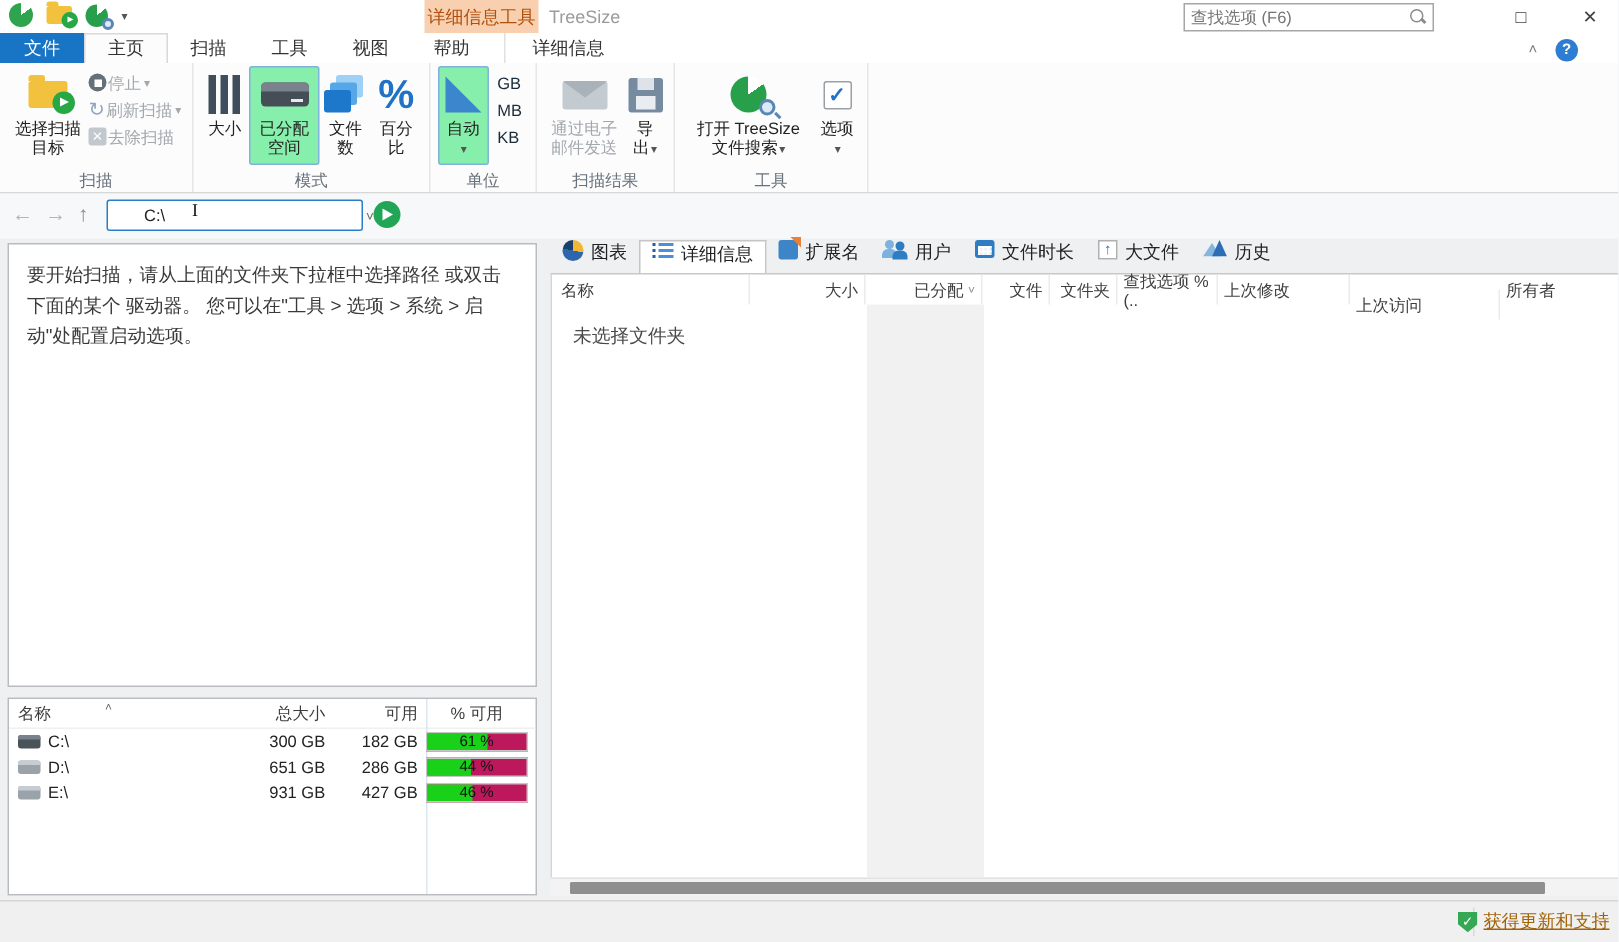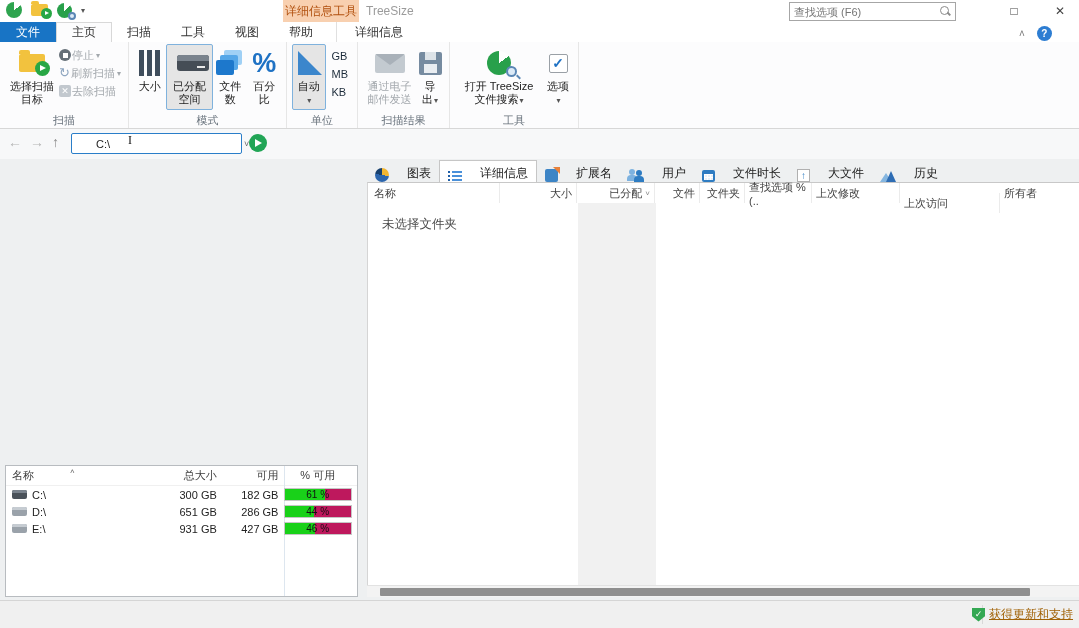--- a/index.html
+++ b/index.html
@@ -37,21 +37,21 @@
 .ribbon-corner{position:absolute;top:26px;right:0;width:60px;display:flex;gap:12px;align-items:center;}
 .collapse-g{color:#777;font-size:10px;}
 .help-circle{width:15px;height:15px;border-radius:50%;background:#2d7dd2;color:#fff;font-size:10px;font-weight:bold;display:flex;align-items:center;justify-content:center;}
 
 
 .ribbon{position:absolute;top:42px;left:0;width:100%;height:87px;background:#fcfcfd;border-bottom:1px solid #d7d7d7;display:flex;}
 .rgroup{position:relative;border-right:1px solid #e6e6e6;padding:2px 5px 14px;display:flex;align-items:flex-start;}
 .rgroup-label{position:absolute;bottom:0;left:0;right:0;text-align:center;font-size:11px;color:#68727c;}
 .bigbtn{display:flex;flex-direction:column;align-items:center;height:66px;padding:2px 3px;font-size:11px;line-height:1.2;text-align:center;border:1px solid transparent;border-radius:2px;}
 .bigbtn .bicon{height:32px;display:flex;align-items:center;justify-content:center;margin-bottom:1px;}
-.bigbtn.sel{background:#e5e5e5;border-color:#7fb2dd;align-items:flex-end;}
+.bigbtn.sel{background:#86efac;border-color:#7fb2dd;}
 .smallcol{display:flex;flex-direction:column;gap:4px;padding-top:4px;}
 .smallbtn{display:flex;align-items:center;gap:1px;font-size:11px;height:14px;color:#222;}
 .smallbtn.dis,.bigbtn.dis{color:#a3a8ad;}
 .caret{font-size:8px;color:#555;margin-left:1px;}
 .dis .caret{color:#a3a8ad;}
 
 .i-fp-big{position:relative;width:26px;height:18px;background:#f2c23e;border-radius:2px;}
 .i-fp-big::before{content:"";position:absolute;top:-4px;left:0;width:11px;height:4px;background:#f2c23e;border-radius:2px 2px 0 0;}
 .i-fp-big .play{position:absolute;right:-5px;bottom:-4px;width:15px;height:15px;background:#28a745;border-radius:50%;}
 .i-fp-big .play::after{content:"";position:absolute;left:5px;top:4px;border-left:6px solid #fff;border-top:3.5px solid transparent;border-bottom:3.5px solid transparent;}
@@ -112,21 +112,21 @@
 .i-hdd::before{content:"";position:absolute;top:0;left:0;right:0;height:3px;background:#c6ccd2;border-radius:2px 2px 0 0;}
 .i-hdd.sys{background:#4a525a;}
 .i-hdd.sys::before{background:#7a838d;}
 .pbar{position:relative;width:68px;height:13px;background:#be185d;border:1px solid #c6c6c6;}
 .pfill{position:absolute;left:0;top:0;bottom:0;background:#19d119;}
 .plabel{position:absolute;inset:0;text-align:center;font-size:10px;color:#111;line-height:12px;}
 
 
 .rpanel{position:absolute;left:367px;top:160px;width:712px;height:437px;}
 .rtabs{position:absolute;top:0;left:0;right:0;height:22px;display:flex;align-items:stretch;}
-.rtab{display:flex;align-items:flex-end;gap:18px;padding:0 8px;font-size:12px;color:#222;}
+.rtab{display:flex;align-items:flex-start;gap:5px;padding:0 8px;font-size:12px;color:#222;}
 .rtab.sel{background:#fff;border:1px solid #c6c6c6;border-bottom:none;}
 .rcontent{position:absolute;top:22px;left:0;right:0;height:403px;background:#fff;border-top:1px solid #c8c8c8;border-left:1px solid #d5d5d5;}
 .dethead{display:flex;height:20px;font-size:11px;color:#3f3f3f;align-items:center;}
 .dh{border-right:1px solid #ebebeb;height:100%;display:flex;align-items:center;padding:0 4px;}
 .dh.r{justify-content:flex-end;}
 .dh0{width:132px;padding-left:6px;}.dh1{width:77px;}.dh2{width:78px;}.dh3{width:45px;}.dh4{width:45px;}
 .dh5{width:67px;}.dh6{width:88px;}.dh7{width:100px;margin-top:20px;}.dh8{width:79px;border-right:none;}
 .hchev{font-size:8px;color:#888;margin-left:3px;}
 .sortband{position:absolute;left:210px;top:20px;bottom:0;width:78px;background:#f1f1f1;}
 .emptymsg{position:absolute;left:14px;top:33px;font-size:12.5px;color:#4a4a4a;}
@@ -316,20 +316,23 @@
     <span class="nav-a fwd">→</span>
     <span class="nav-a up">↑</span>
     <div class="combo">
       <input value="C:\" style="">
       <span class="chev">˅</span>
     </div>
     <span class="tcursor">I</span>
     <div class="gobtn"></div>
   </div>
 
+  <div class="msg-panel">
+    <span>要开始扫描，请从上面的文件夹下拉框中选择路径 或双击下面的某个 驱动器。 您可以在"工具 &gt; 选项 &gt; 系统 &gt; 启动"处配置启动选项。</span>
+  </div>
 
   <div class="drv-panel">
     <div class="drv-head">
       <div class="dc-name">名称</div>
       <span class="sortchev">˄</span>
       <div class="dc-total">总大小</div>
       <div class="dc-free">可用</div>
       <div class="dc-bar">% 可用</div>
     </div>
     <div class="col-sep"></div>

